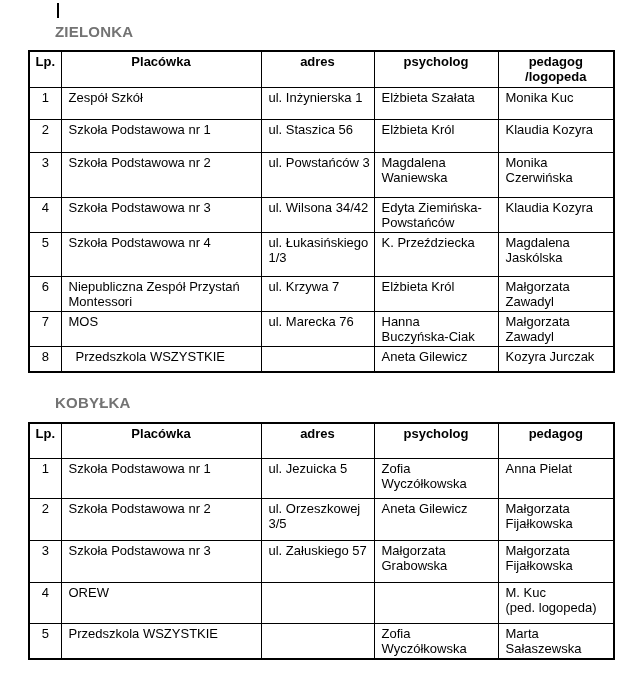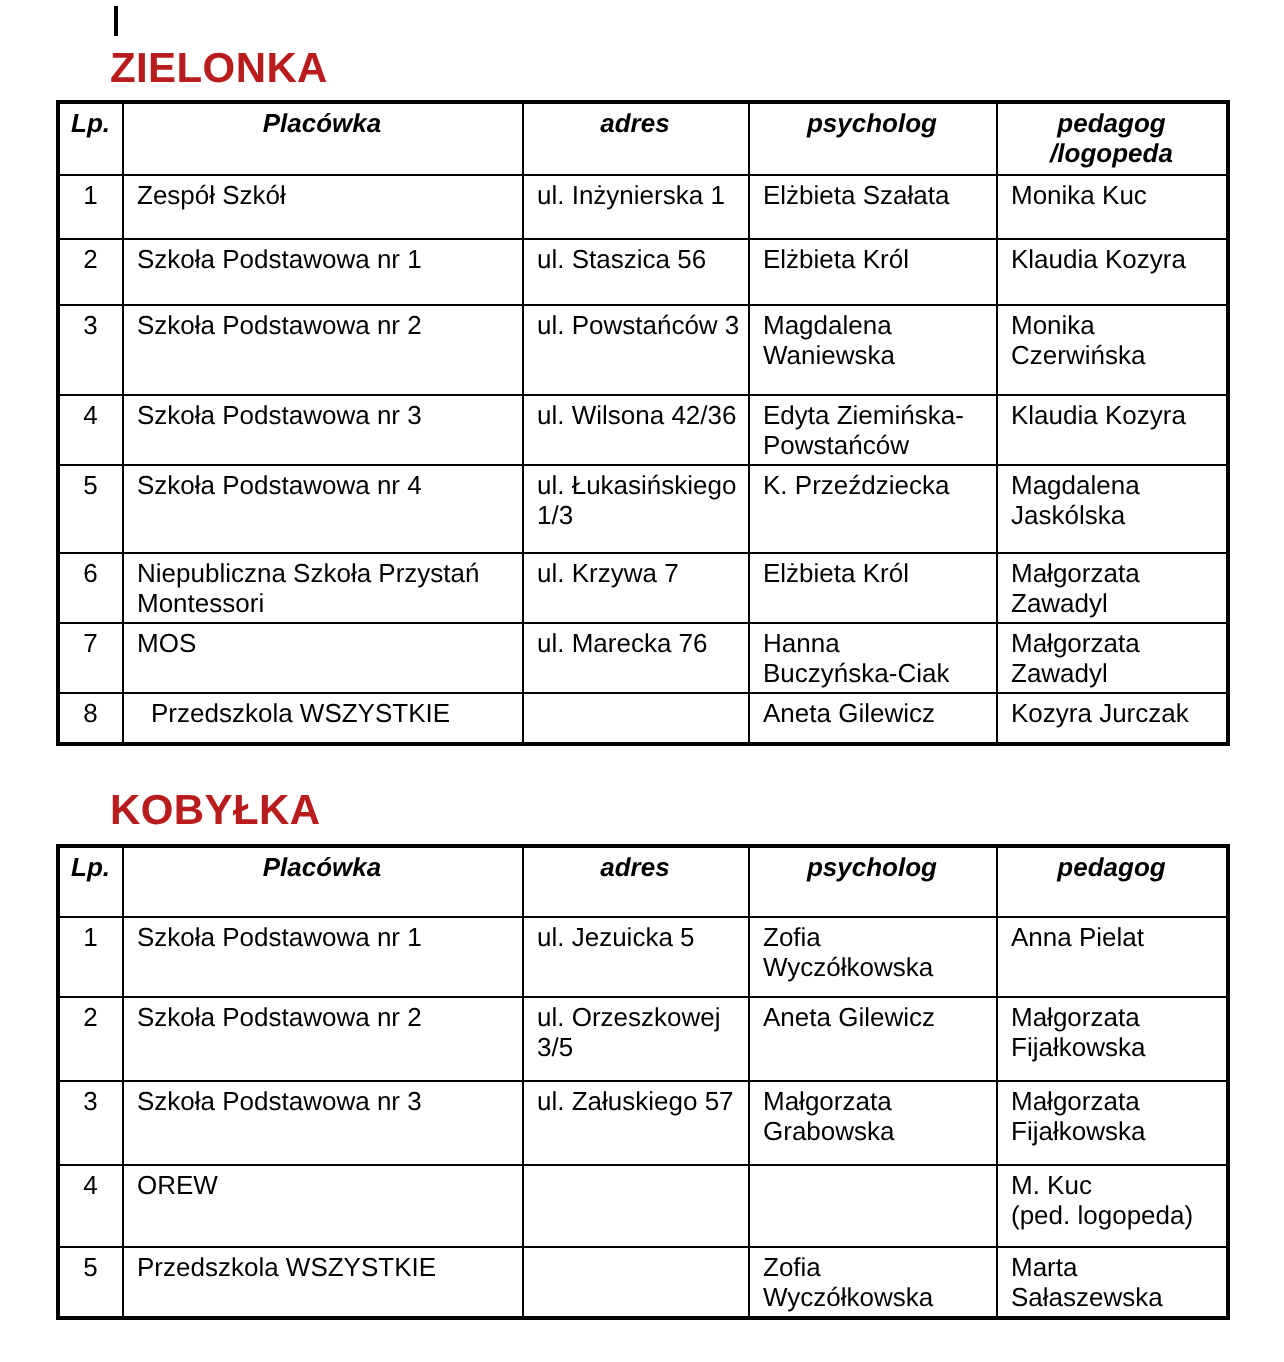--- a/index.html
+++ b/index.html
@@ -20,25 +20,25 @@
     position: absolute;
     left: 57px;
     top: 3px;
     width: 2px;
     height: 15px;
     background: #000000;
   }
   .city-heading {
     position: absolute;
     margin: 0;
-    font-size: 21px;
+    font-size: 15px;
     font-weight: bold;
     font-style: normal;
     letter-spacing: 0.2px;
-    color: #b91c1c;
+    color: #737373;
   }
   #heading-0 { left: 55px; top: 23px; }
   #heading-1 { left: 55px; top: 394px; }
 
   table.roster {
     position: absolute;
     left: 28px;
     width: 585px;
     border-collapse: collapse;
     table-layout: fixed;
@@ -52,21 +52,20 @@
     border: 1px solid #000000;
     vertical-align: top;
     font-size: 13px;
     line-height: 15px;
     color: #000000;
     white-space: pre-line;
     overflow: hidden;
   }
   table.roster th {
     font-weight: bold;
-    font-style: italic;
     text-align: center;
     padding: 2px;
   }
   table.roster td {
     text-align: left;
     padding: 2px 2px 2px 7px;
   }
   table.roster td.lp {
     text-align: center;
     padding: 2px;
@@ -120,37 +119,37 @@
           <td>Szkoła Podstawowa nr 2</td>
           <td>ul. Powstańców 3</td>
           <td>Magdalena
 Waniewska</td>
           <td>Monika
 Czerwińska</td>
         </tr>
         <tr style="height: 34px;">
           <td class="lp">4</td>
           <td>Szkoła Podstawowa nr 3</td>
-          <td>ul. Wilsona 42/36</td>
+          <td>ul. Wilsona 34/42</td>
           <td>Edyta Ziemińska-
 Powstańców</td>
           <td>Klaudia Kozyra</td>
         </tr>
         <tr style="height: 44px;">
           <td class="lp">5</td>
           <td>Szkoła Podstawowa nr 4</td>
           <td>ul. Łukasińskiego
 1/3</td>
           <td>K. Przeździecka</td>
           <td>Magdalena
 Jaskólska</td>
         </tr>
         <tr style="height: 32px;">
           <td class="lp">6</td>
-          <td>Niepubliczna Szkoła Przystań
+          <td>Niepubliczna Zespół Przystań
 Montessori</td>
           <td>ul. Krzywa 7</td>
           <td>Elżbieta Król</td>
           <td>Małgorzata
 Zawadyl</td>
         </tr>
         <tr style="height: 33px;">
           <td class="lp">7</td>
           <td>MOS</td>
           <td>ul. Marecka 76</td>

